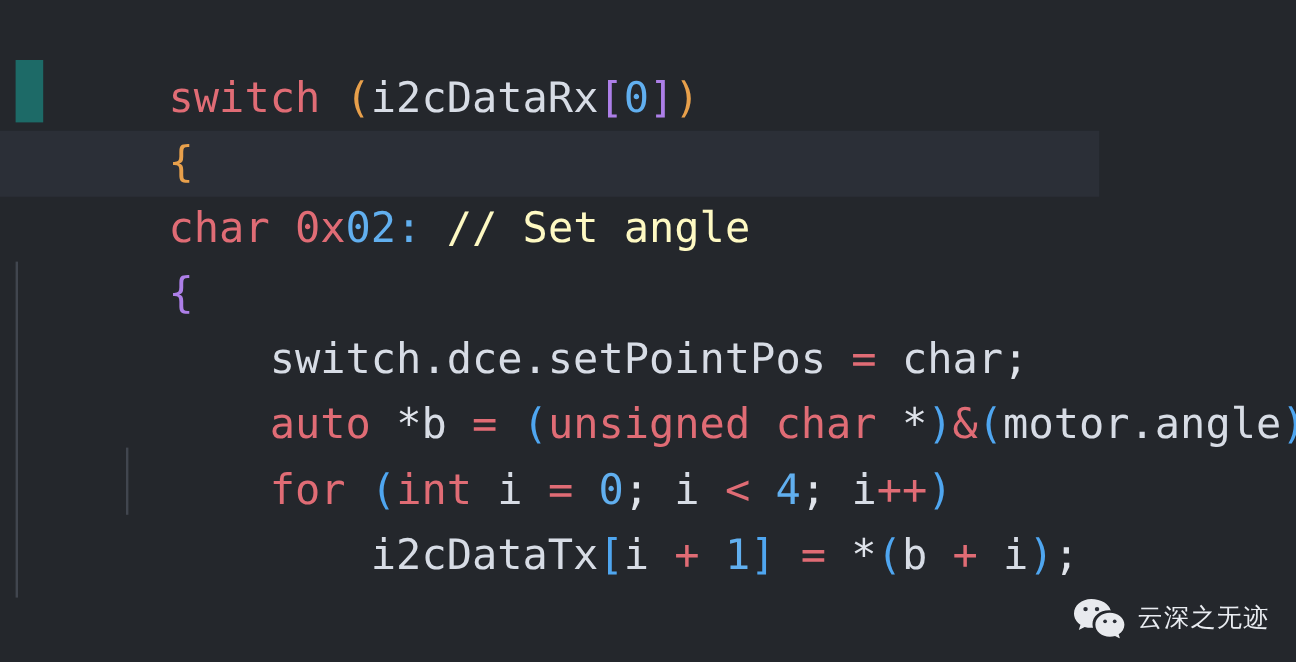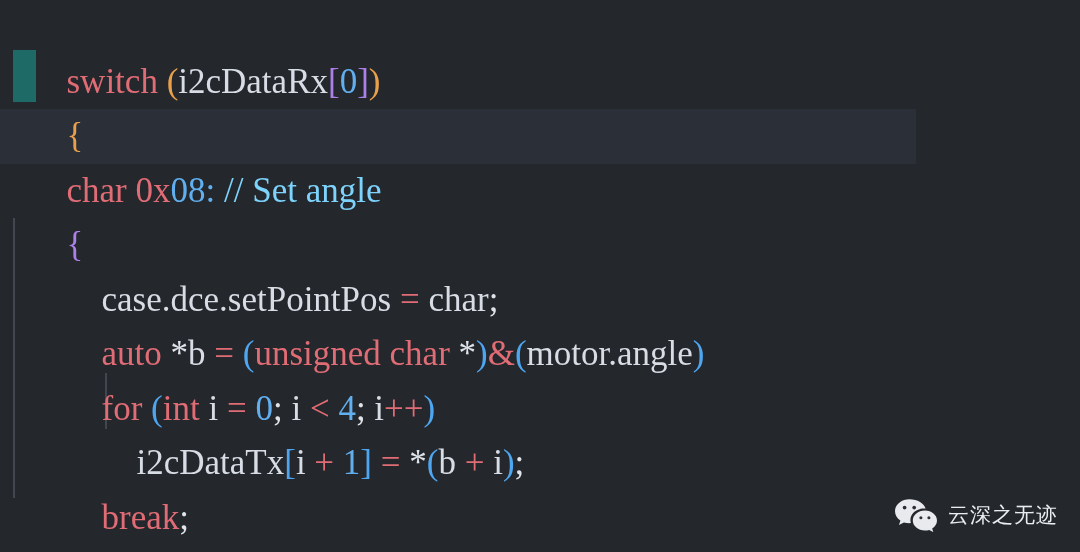--- a/index.html
+++ b/index.html
@@ -14,21 +14,20 @@
     background: #24272c;
     overflow: hidden;
     font-family: "DejaVu Sans Mono", "Liberation Mono", monospace;
   }
   .code {
     position: absolute;
     left: 0;
     top: 0;
     width: 916px;
     height: 552px;
-    font-family: Liberation Serif, serif;
   }
   .line {
     position: relative;
     height: 54.5px;
     line-height: 54.5px;
     font-size: 35px;
     letter-spacing: 0px;
     white-space: pre;
     padding-left: 14px;
     box-sizing: border-box;
@@ -47,21 +46,21 @@
   .guide.g2 { left: 105px; top: 373px; height: 56px; }
 
   .line span { position: relative; z-index: 2; }
 
   
   .kw      { color: #e06c75; }
   .id      { color: #d7dce5; }
   .num     { color: #61afef; }
   .op      { color: #e0e4ea; }
   .opr     { color: #e06c75; }
-  .cmt     { color: #7dd3fc; }
+  .cmt     { color: #fef9c3; }
   .b-orange{ color: #e8a04b; }
   .b-violet{ color: #ad7fe8; }
   .b-blue  { color: #4fa6f0; }
   .punc    { color: #dfe3ea; }
 
   
   .matchbox {
     position: absolute;
     left: 13px;
     top: 50px;
@@ -103,46 +102,43 @@
 
     <div class="line">
       <span class="kw">switch</span><span class="op"> </span><span class="b-orange">(</span><span class="id">i2cDataRx</span><span class="b-violet">[</span><span class="num">0</span><span class="b-violet">]</span><span class="b-orange">)</span>
     </div>
 
     <div class="line">
       <span class="b-orange">{</span>
     </div>
 
     <div class="line hl">
-      <span class="kw">char</span><span class="op"> </span><span class="kw">0x</span><span class="num">08</span><span class="num">:</span><span class="op"> </span><span class="cmt">// Set angle</span>
+      <span class="kw">char</span><span class="op"> </span><span class="kw">0x</span><span class="num">02</span><span class="num">:</span><span class="op"> </span><span class="cmt">// Set angle</span>
     </div>
 
     <div class="line">
       <span class="b-violet">{</span>
     </div>
 
     <div class="line">
-      <span class="op">    </span><span class="id">case.dce.setPointPos</span><span class="op"> </span><span class="opr">=</span><span class="op"> </span><span class="id">char</span><span class="punc">;</span>
+      <span class="op">    </span><span class="id">switch.dce.setPointPos</span><span class="op"> </span><span class="opr">=</span><span class="op"> </span><span class="id">char</span><span class="punc">;</span>
     </div>
 
     <div class="line">
       <span class="op">    </span><span class="kw">auto</span><span class="op"> </span><span class="punc">*</span><span class="id">b</span><span class="op"> </span><span class="opr">=</span><span class="op"> </span><span class="b-blue">(</span><span class="kw">unsigned</span><span class="op"> </span><span class="kw">char</span><span class="op"> </span><span class="punc">*</span><span class="b-blue">)</span><span class="opr">&amp;</span><span class="b-blue">(</span><span class="id">motor.angle</span><span class="b-blue">)</span>
     </div>
 
     <div class="line">
       <span class="op">    </span><span class="kw">for</span><span class="op"> </span><span class="b-blue">(</span><span class="kw">int</span><span class="op"> </span><span class="id">i</span><span class="op"> </span><span class="opr">=</span><span class="op"> </span><span class="num">0</span><span class="punc">;</span><span class="op"> </span><span class="id">i</span><span class="op"> </span><span class="opr">&lt;</span><span class="op"> </span><span class="num">4</span><span class="punc">;</span><span class="op"> </span><span class="id">i</span><span class="opr">++</span><span class="b-blue">)</span>
     </div>
 
     <div class="line">
       <span class="op">        </span><span class="id">i2cDataTx</span><span class="b-blue">[</span><span class="id">i</span><span class="op"> </span><span class="opr">+</span><span class="op"> </span><span class="num">1</span><span class="b-blue">]</span><span class="op"> </span><span class="opr">=</span><span class="op"> </span><span class="punc">*</span><span class="b-blue">(</span><span class="id">b</span><span class="op"> </span><span class="opr">+</span><span class="op"> </span><span class="id">i</span><span class="b-blue">)</span><span class="punc">;</span>
     </div>
 
-    <div class="line">
-      <span class="op">    </span><span class="kw">break</span><span class="punc">;</span>
-    </div>
 
     <div class="line">
       
     </div>
 
   </div>
 
   <div id="watermark">
     <span>
       <svg class="wechat-icon" width="44" height="34" viewBox="0 0 44 34" xmlns="http://www.w3.org/2000/svg">

